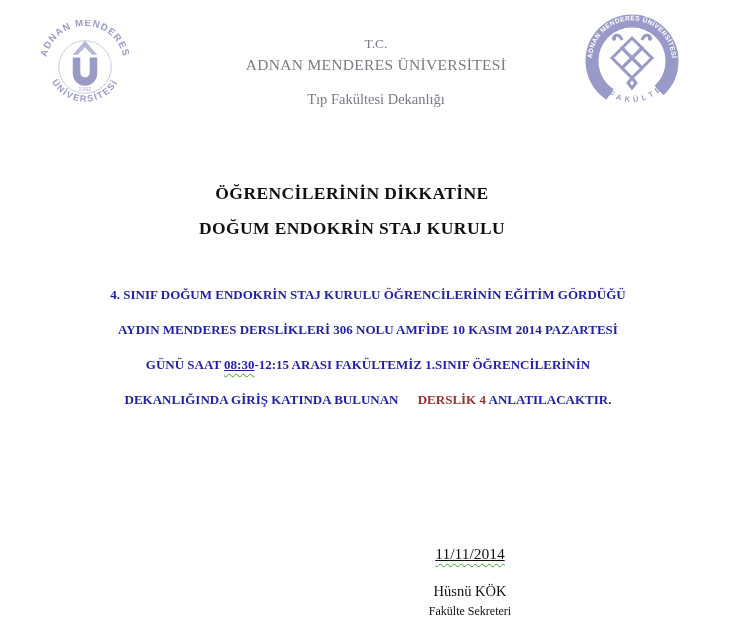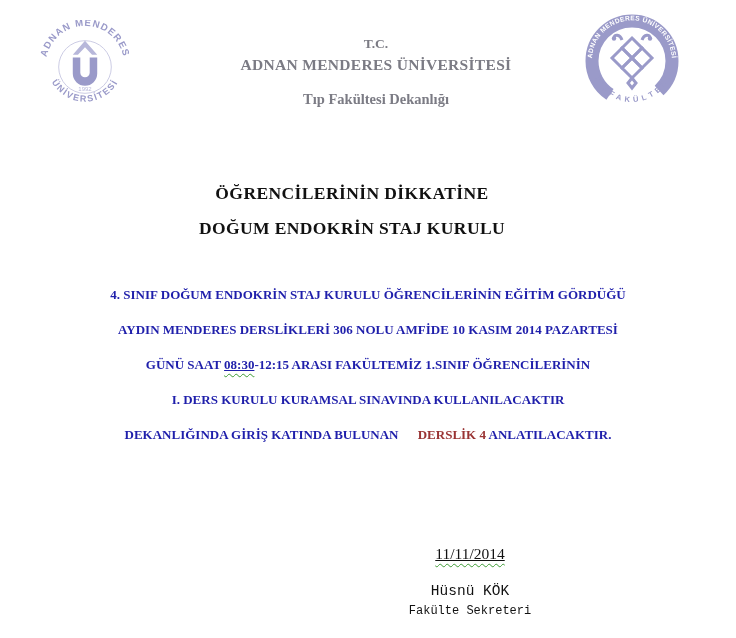--- a/index.html
+++ b/index.html
@@ -13,21 +13,21 @@
     font-family: "Liberation Serif", "DejaVu Serif", serif;
   }
 
   
   .logo-left { position: absolute; left: 38px; top: 20px; }
   .logo-right { position: absolute; left: 580px; top: 14px; }
   .header-text {
     position: absolute; left: 16px; right: 0; top: 34px;
     text-align: center;
     color: #7b7b84;
-    font-weight: bold;
+    font-weight: normal;
   }
   .header-text .h-tc   { font-size: 13.5px; line-height: 20px; }
   .header-text .h-uni  { font-size: 15.5px; line-height: 22px; letter-spacing: 0.3px; }
   .header-text .h-fac  { font-size: 14.5px; line-height: 22px; margin-top: 12px; }
 
   
   .doc-title {
     position: absolute; left: 0; right: 32px; top: 176px;
     text-align: center;
     color: #111111;
@@ -54,21 +54,20 @@
   .doc-date {
     position: absolute; left: 370px; top: 545px; width: 200px;
     text-align: center;
     color: #111111;
     font-size: 15.5px;
   }
   .doc-sign {
     position: absolute; left: 370px; top: 581px; width: 200px;
     text-align: center;
     color: #111111;
-    font-family: Liberation Mono, monospace;
   }
   .doc-sign .s-name { font-size: 14.5px; line-height: 20px; }
   .doc-sign .s-role { font-size: 12px; line-height: 20px; }
 
   svg text { font-family: "Liberation Sans", sans-serif; }
 </style>
 </head>
 <body>
 
 <div class="page">
@@ -132,21 +131,20 @@
 
   <div class="doc-title">
     <div class="t-line">ÖĞRENCİLERİNİN DİKKATİNE</div>
     <div class="t-line">DOĞUM ENDOKRİN STAJ KURULU</div>
   </div>
 
   <div class="doc-body">
     <div class="b-line">4. SINIF DOĞUM ENDOKRİN STAJ KURULU ÖĞRENCİLERİNİN EĞİTİM GÖRDÜĞÜ</div>
     <div class="b-line">AYDIN MENDERES DERSLİKLERİ 306 NOLU AMFİDE 10 KASIM 2014 PAZARTESİ</div>
     <div class="b-line"><span>GÜNÜ SAAT </span><span class="u-solid"><span class="u-wavy">08:30</span></span><span>-12:15 ARASI FAKÜLTEMİZ 1.SINIF ÖĞRENCİLERİNİN</span></div>
-    <div class="b-line">I. DERS KURULU KURAMSAL SINAVINDA KULLANILACAKTIR</div>
     <div class="b-line"><span>DEKANLIĞINDA GİRİŞ KATINDA BULUNAN </span><span class="seg-red">DERSLİK 4</span><span> ANLATILACAKTIR.</span></div>
   </div>
 
   <div class="doc-date">
     <span class="u-solid"><span class="u-wavy">11/11/2014</span></span>
   </div>
 
   <div class="doc-sign">
     <div class="s-name">Hüsnü KÖK</div>
     <div class="s-role">Fakülte Sekreteri</div>

